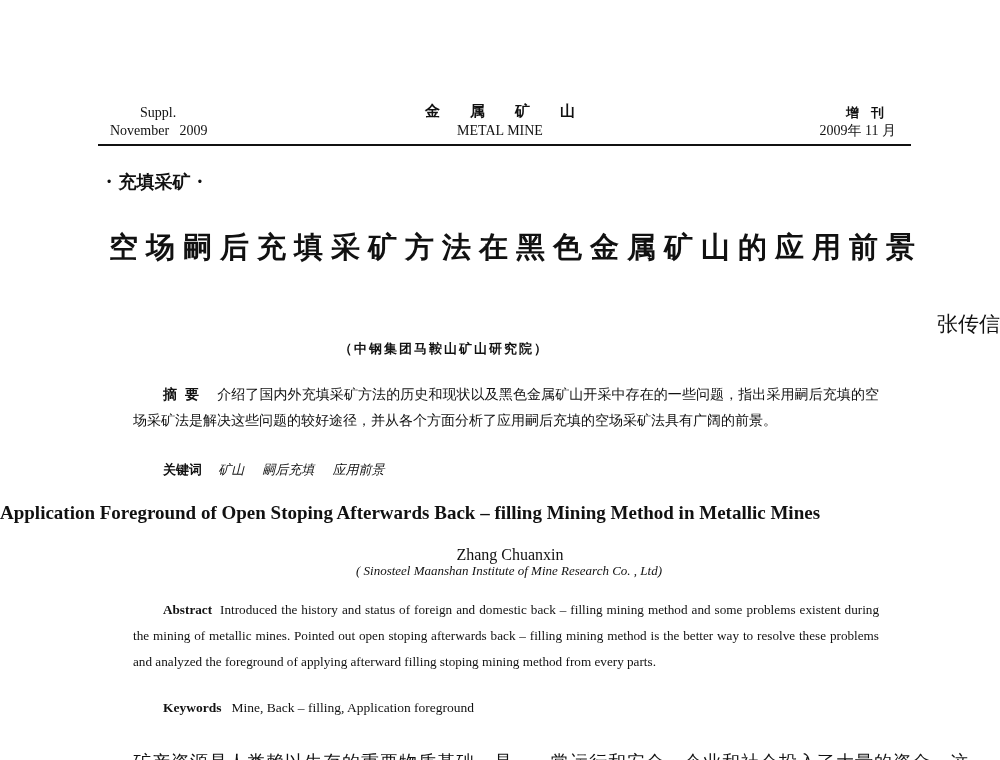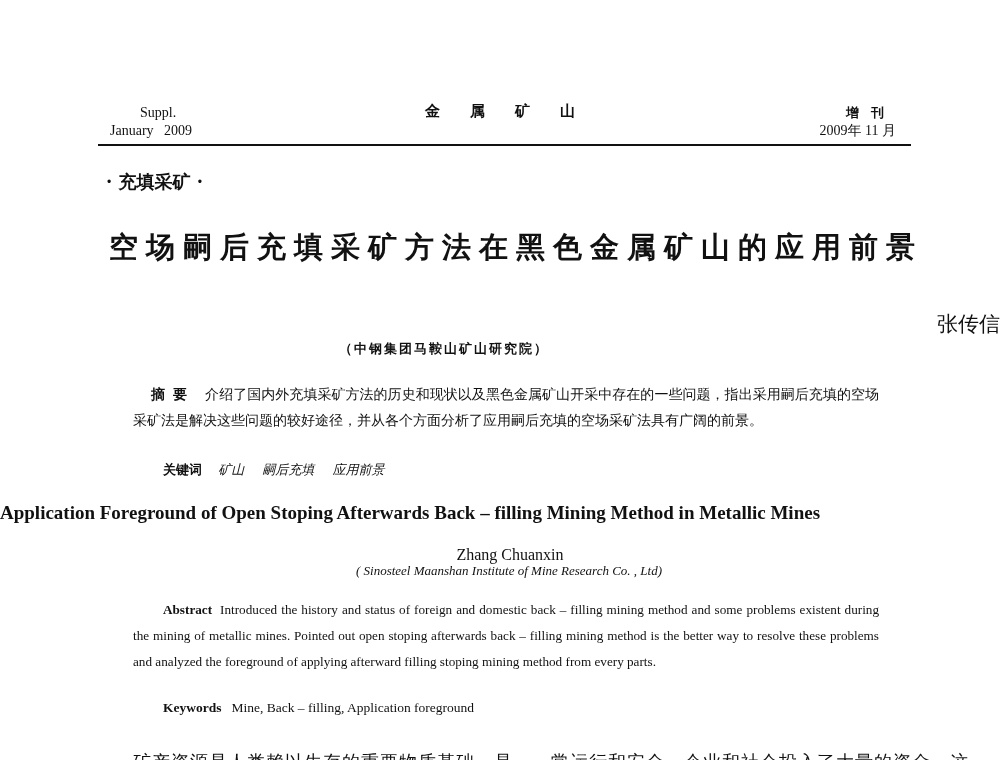--- a/index.html
+++ b/index.html
@@ -15,42 +15,43 @@
     .hdr-center .cn { font-size: 15px; letter-spacing: 30px; font-weight: bold; padding-left: 30px; font-family: "DejaVu Serif", serif; }
     .hdr-center .en { margin-top: 2px; }
     .hdr-right { right: 104px; top: 104px; text-align: right; }
     .hdr-right .l1 { font-weight: bold; letter-spacing: 12px; font-family: "DejaVu Serif", serif; font-size: 13px;}
     .rule { left: 98px; width: 813px; top: 144px; height: 0; border-top: 2px solid #111; }
     .column-tag { left: 106px; top: 170px; font-size: 18px; font-weight: bold; font-family: "DejaVu Serif", serif; }
     .title-cn { left: 16px; width: 1000px; top: 228px; text-align: center; font-size: 29px; font-weight: bold; letter-spacing: 8px; font-family: "DejaVu Serif", serif; }
     .author-cn { left: 0; width: 1000px; top: 310px; text-align: right; font-size: 21px; font-family: "DejaVu Sans", sans-serif; font-weight: 300; }
     .affil-cn { left: 0; width: 888px; top: 340px; text-align: center; font-size: 13px; font-weight: bold; letter-spacing: 2px; font-family: "DejaVu Serif", serif; }
     .abstract-cn { left: 133px; width: 746px; top: 381px; font-size: 14px; line-height: 26px; font-family: "DejaVu Sans", sans-serif; text-align: justify; }
-    .abstract-cn .lbl { font-weight: bold; margin-left: 18px; margin-right: 10px; letter-spacing: 8px; }
+    .abstract-cn .lbl { font-weight: bold; margin-left: 30px; margin-right: 10px; letter-spacing: 8px; }
     .keywords-cn { left: 163px; top: 461px; font-size: 13px; font-family: "DejaVu Serif", serif; text-align: right; }
     .keywords-cn .lbl { font-weight: bold; margin-right: 12px; }
     .keywords-cn .kw { font-style: italic; margin-right: 14px; }
     .title-en { left: 0; width: 960px; top: 502px; text-align: left; font-size: 19px; font-weight: bold; }
     .author-en { left: 10px; width: 1000px; top: 540px; text-align: center; font-size: 16px; margin-top: 6px; }
     .affil-en { left: 0; width: 1000px; top: 563px; text-align: center; font-size: 13px; font-style: italic; padding-left: 9px; }
     .abstract-en { left: 133px; width: 746px; top: 597px; font-size: 13.2px; line-height: 26px; text-align: justify; }
     .abstract-en .lbl { font-weight: bold; margin-left: 30px; margin-right: 8px; }
     .keywords-en { left: 163px; top: 700px; font-size: 13.5px; }
     .keywords-en .lbl { font-weight: bold; margin-right: 10px; }
     .body-cut { left: 133px; top: 750px; width: 780px; font-size: 18px; font-family: "DejaVu Sans", sans-serif; white-space: nowrap; letter-spacing: 1px; }
   </style>
 </head>
 <body>
 
 <div class="abs hdr hdr-left">
   <div class="l1">Suppl.</div>
-  <div style="white-space:pre">January   2009</div>
+  <div style="white-space:pre">November   2009</div>
 </div>
 <div class="abs hdr hdr-center">
   <div class="cn">金属矿山</div>
+  <div class="en">METAL MINE</div>
 </div>
 <div class="abs hdr hdr-right">
   <div class="l1">增刊</div>
   <div>2009年 11 月</div>
 </div>
 <div class="abs rule"></div>
 
 <div class="abs column-tag">· 充填采矿 ·</div>
 
 <div class="abs title-cn">空场嗣后充填采矿方法在黑色金属矿山的应用前景</div>

